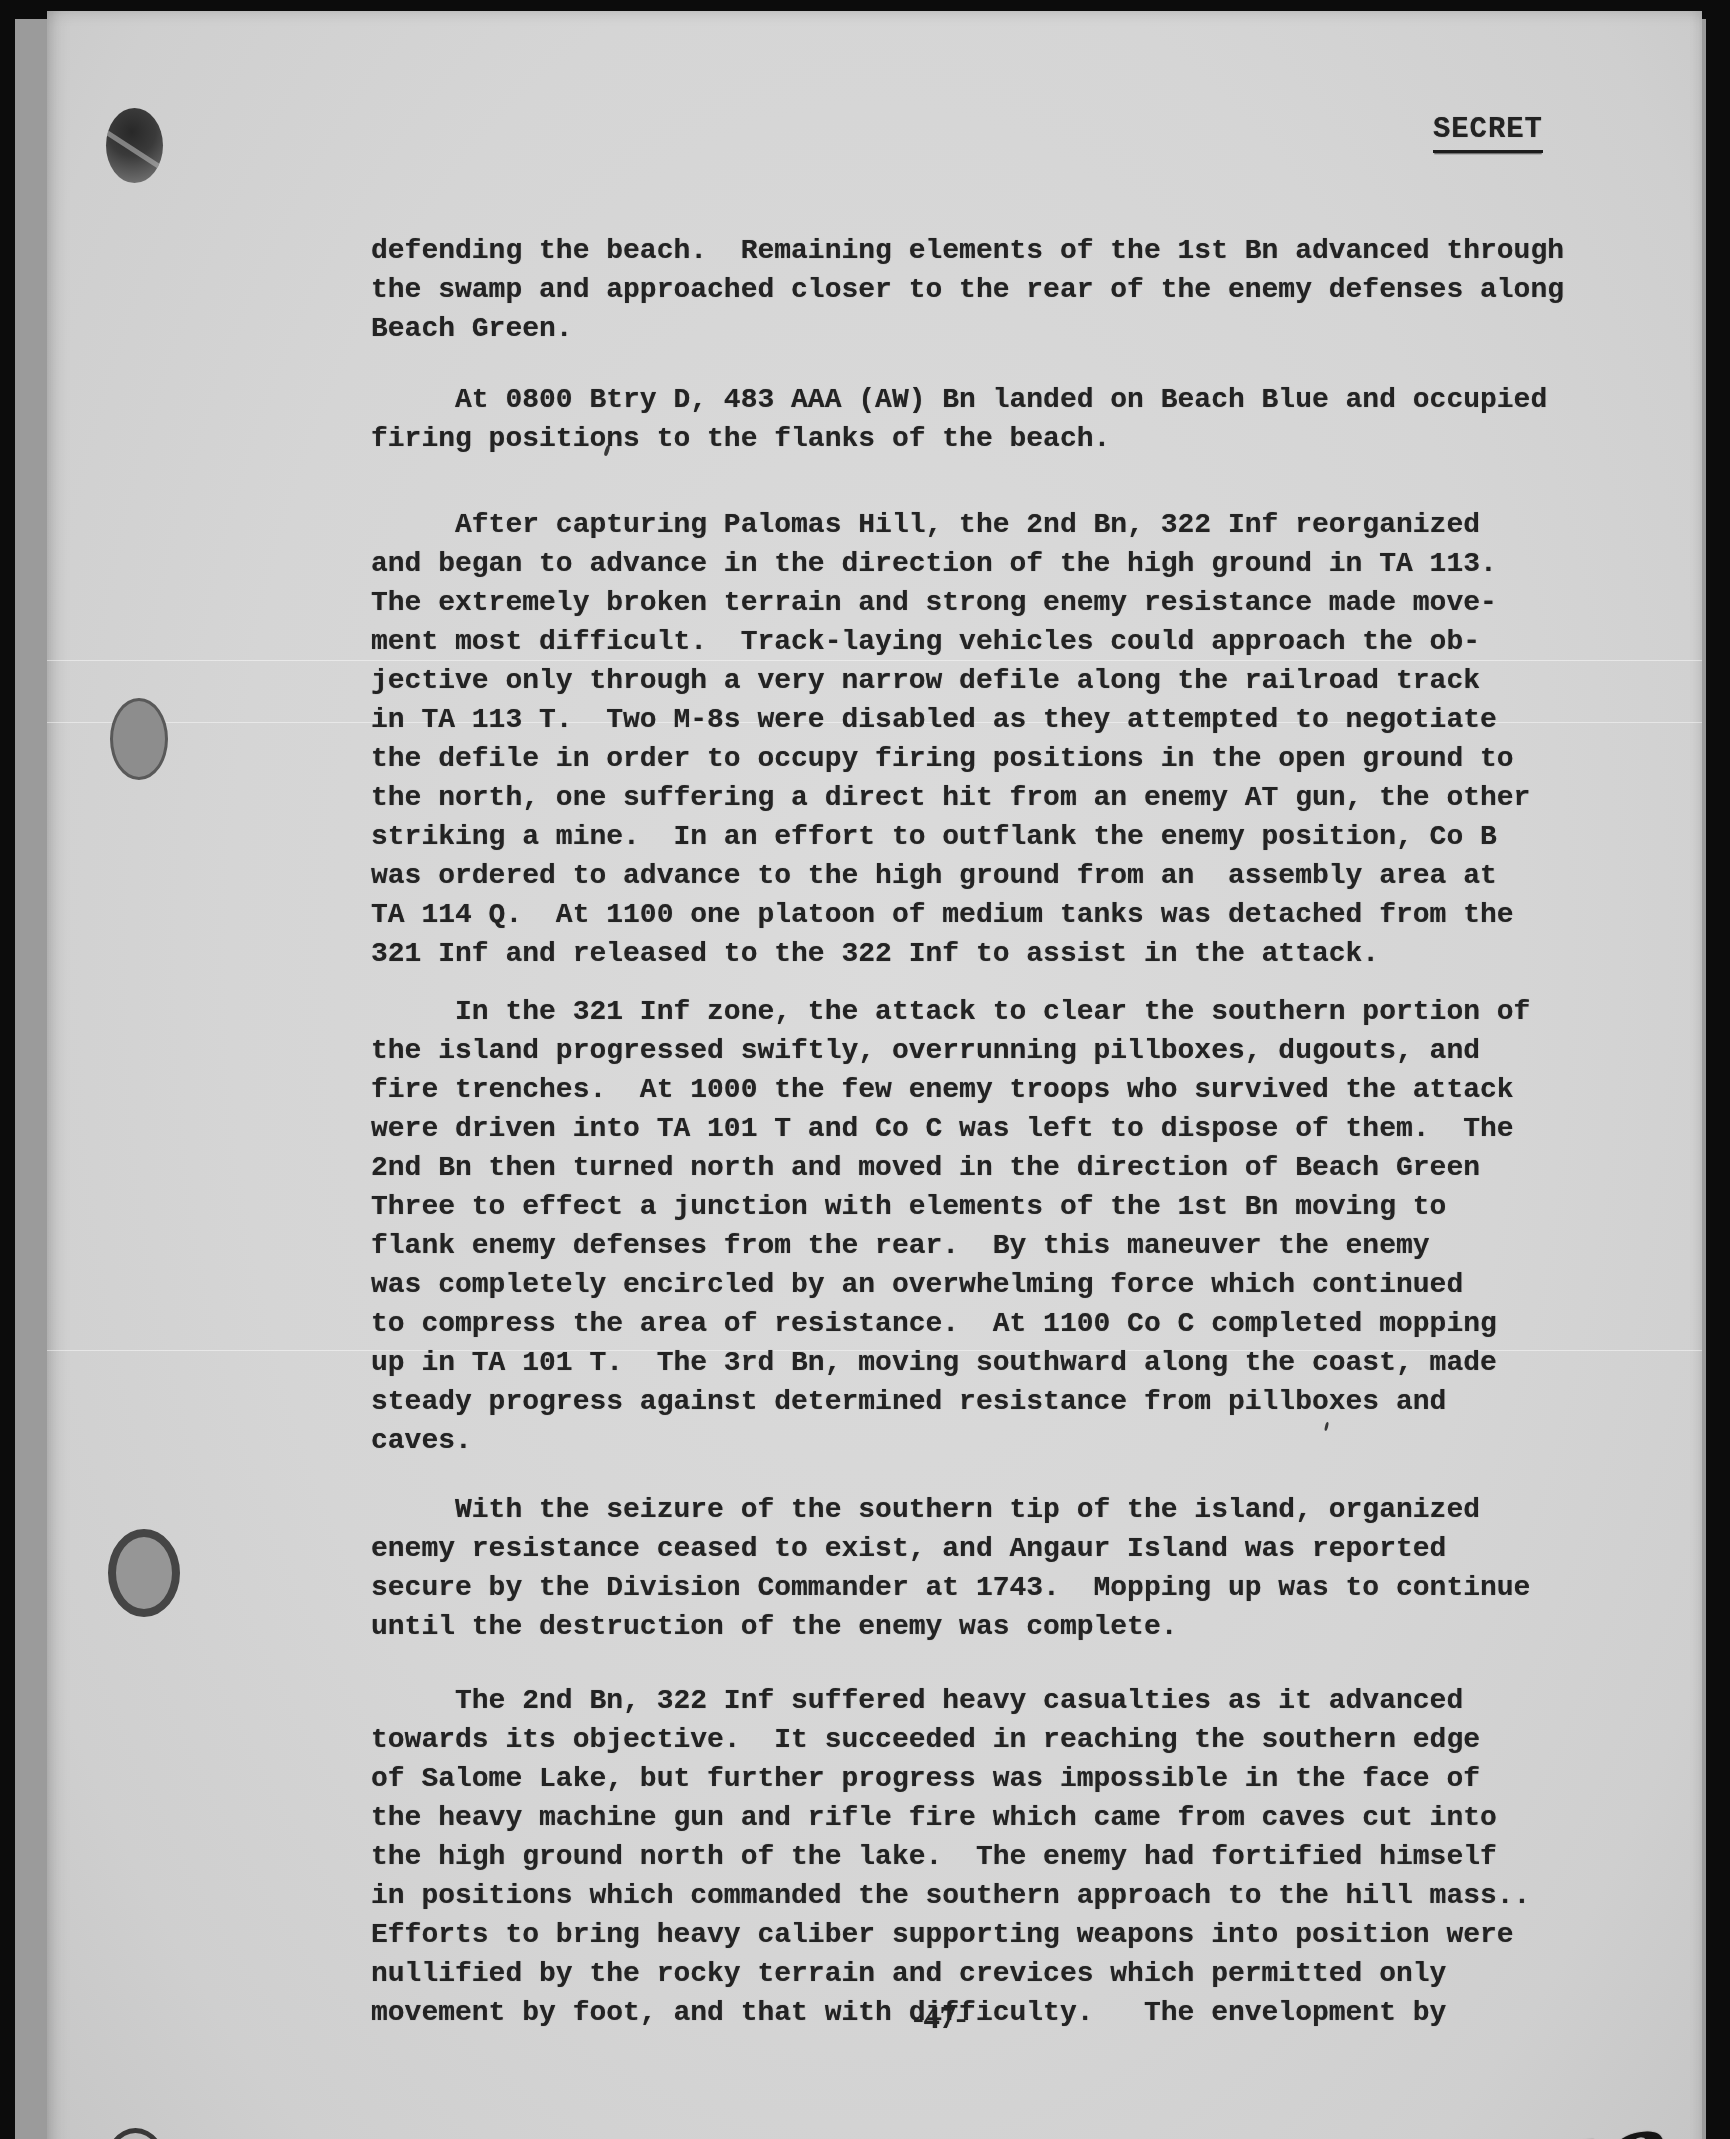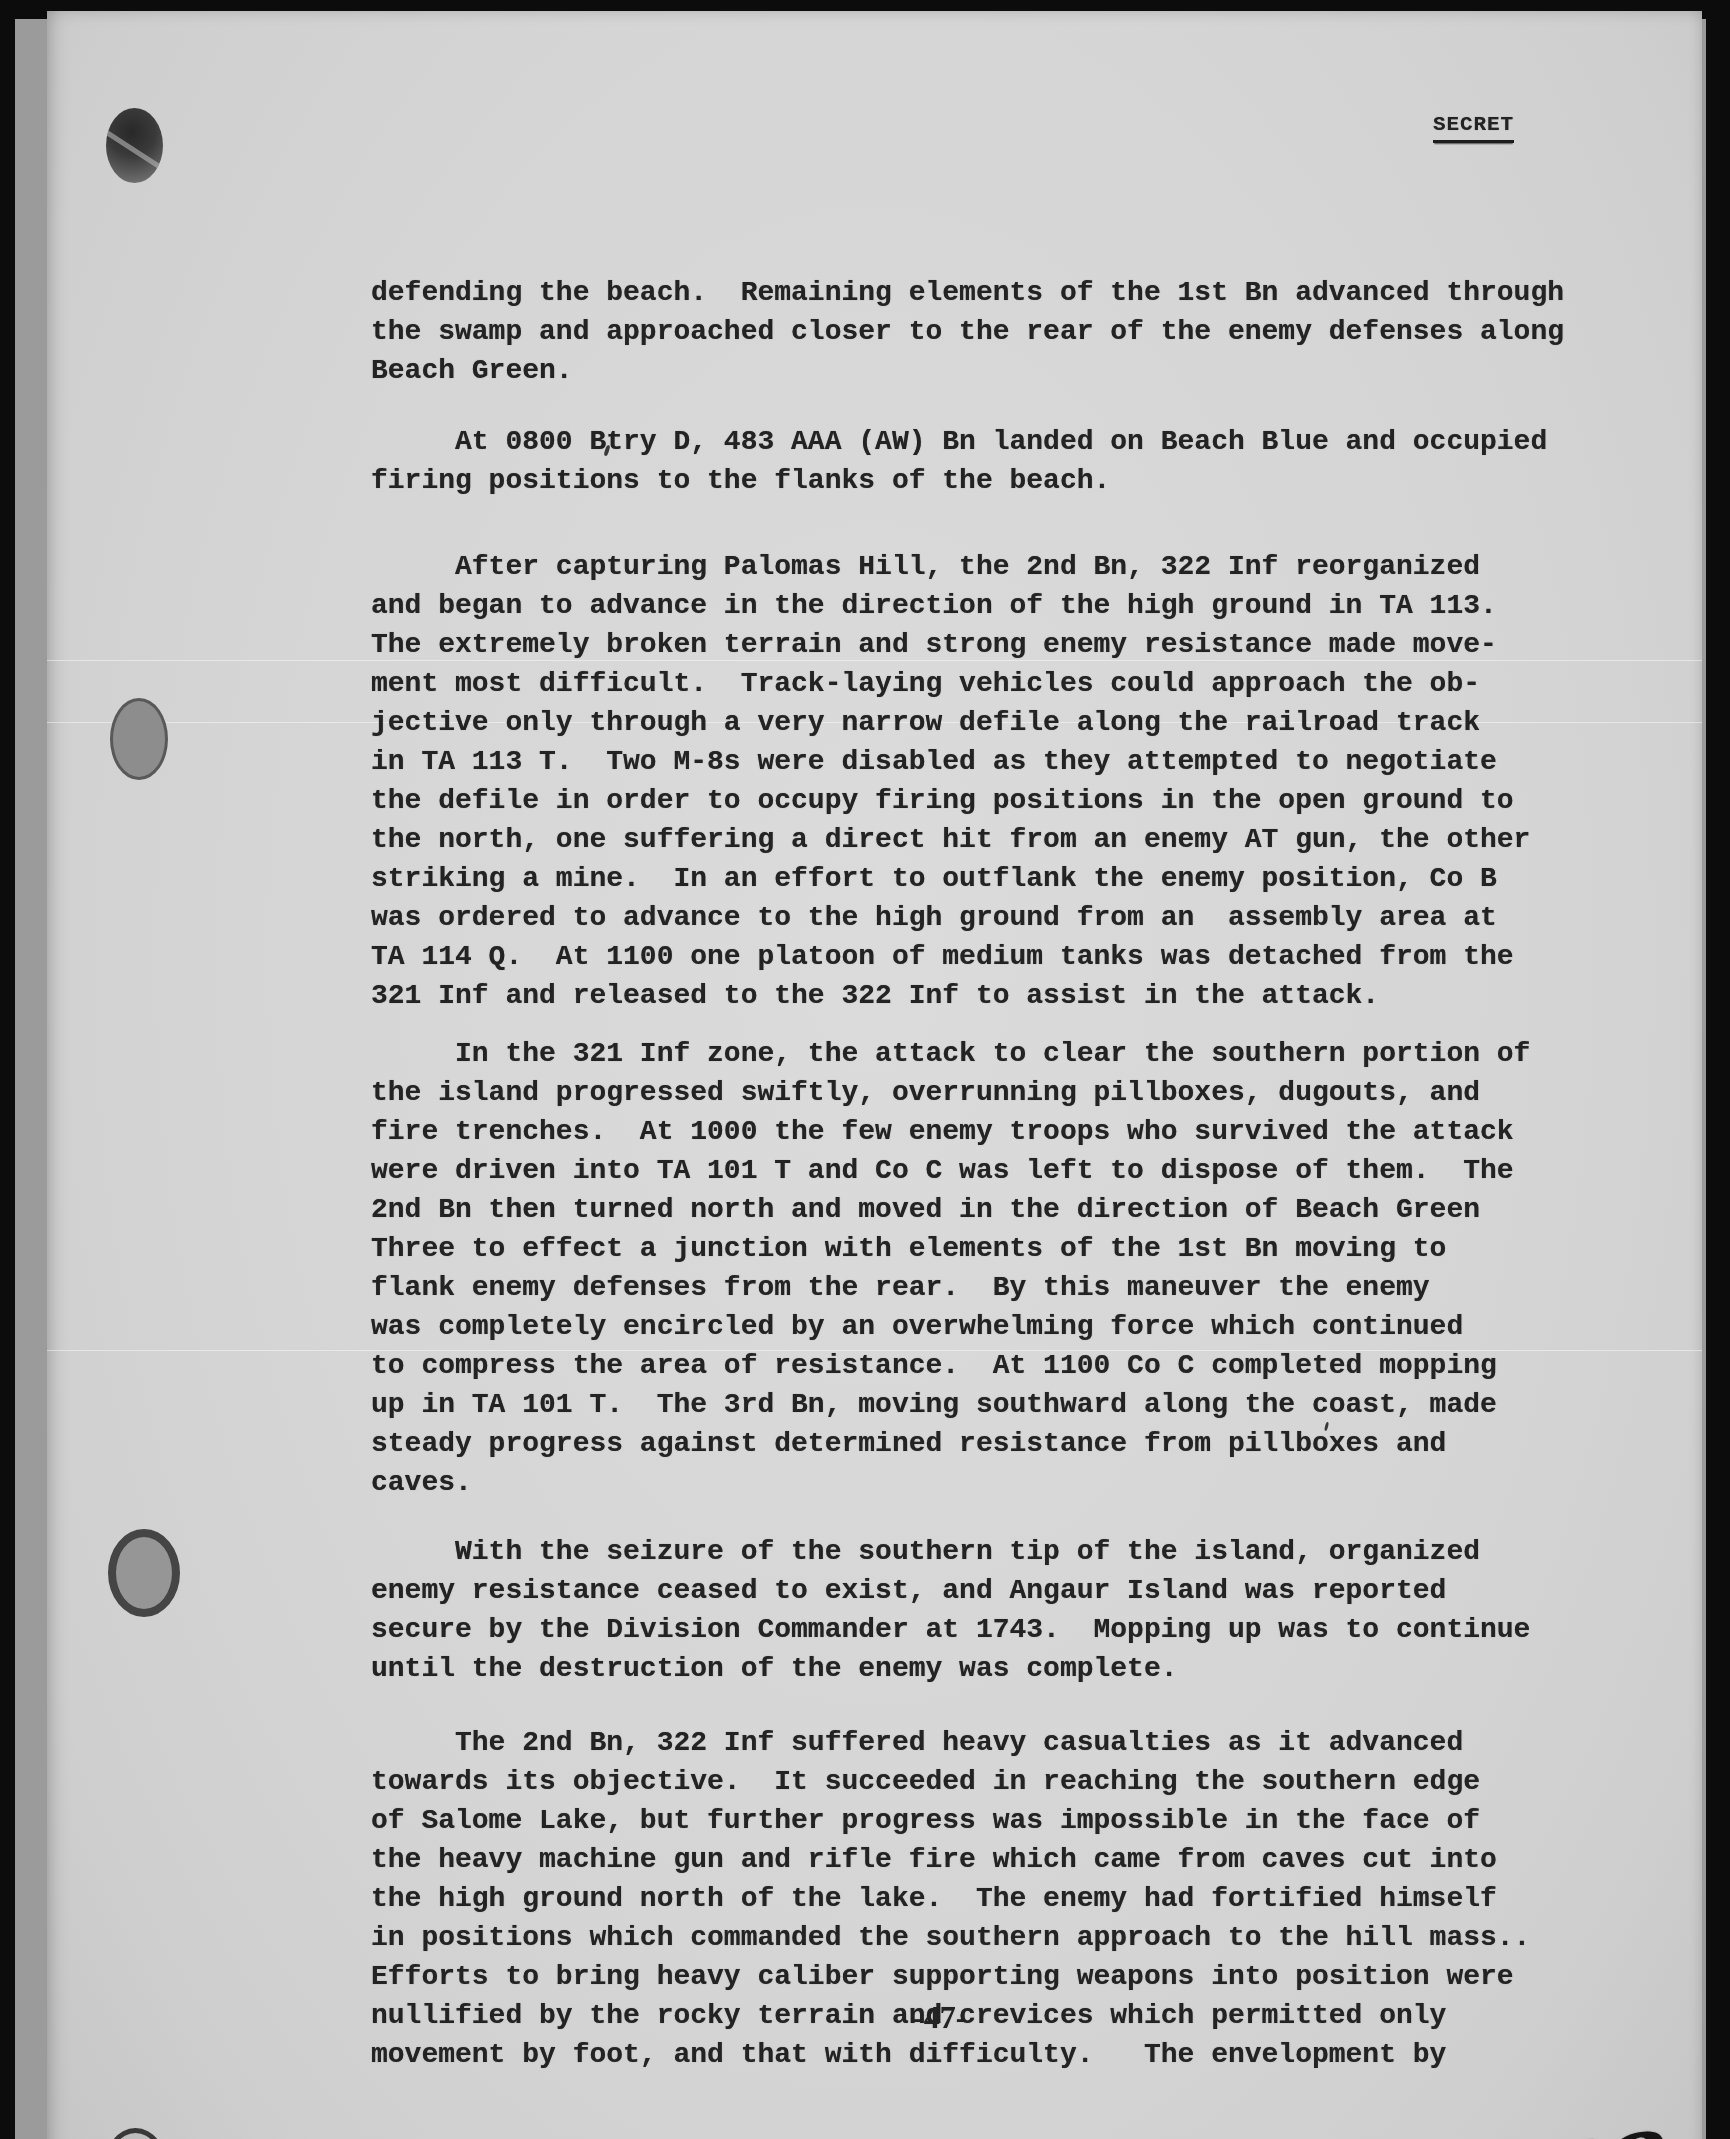--- a/index.html
+++ b/index.html
@@ -94,33 +94,32 @@
   .typewritten {
     font-family: "Liberation Mono", monospace;
     font-weight: 700;
     color: #232323;
     text-shadow: 0 0 0.9px rgba(25,25,25,0.5);
   }
   .classification {
     position: absolute;
     left: 1386px;
     top: 102px;
-    font-size: 21px;
+    font-size: 29px;
     letter-spacing: 0.9px;
     border-bottom: 3.4px solid #1d1d1d;
     padding-bottom: 4.3px;
     box-shadow: 0 2.6px 0 -1.3px rgba(30,30,30,0.55);
   }
   .para {
     position: absolute;
     left: 324px;
     font-size: 28px;
     line-height: 39px;
     white-space: pre;
-    margin-top: 42px;
   }
   .para.p1 { top: 220px; }
   .para.p2 { top: 369px; }
   .para.p3 { top: 494px; }
   .para.p4 { top: 981px; }
   .para.p5 { top: 1479px; }
   .para.p6 { top: 1670px; }
 
   .page-number {
     position: absolute;

